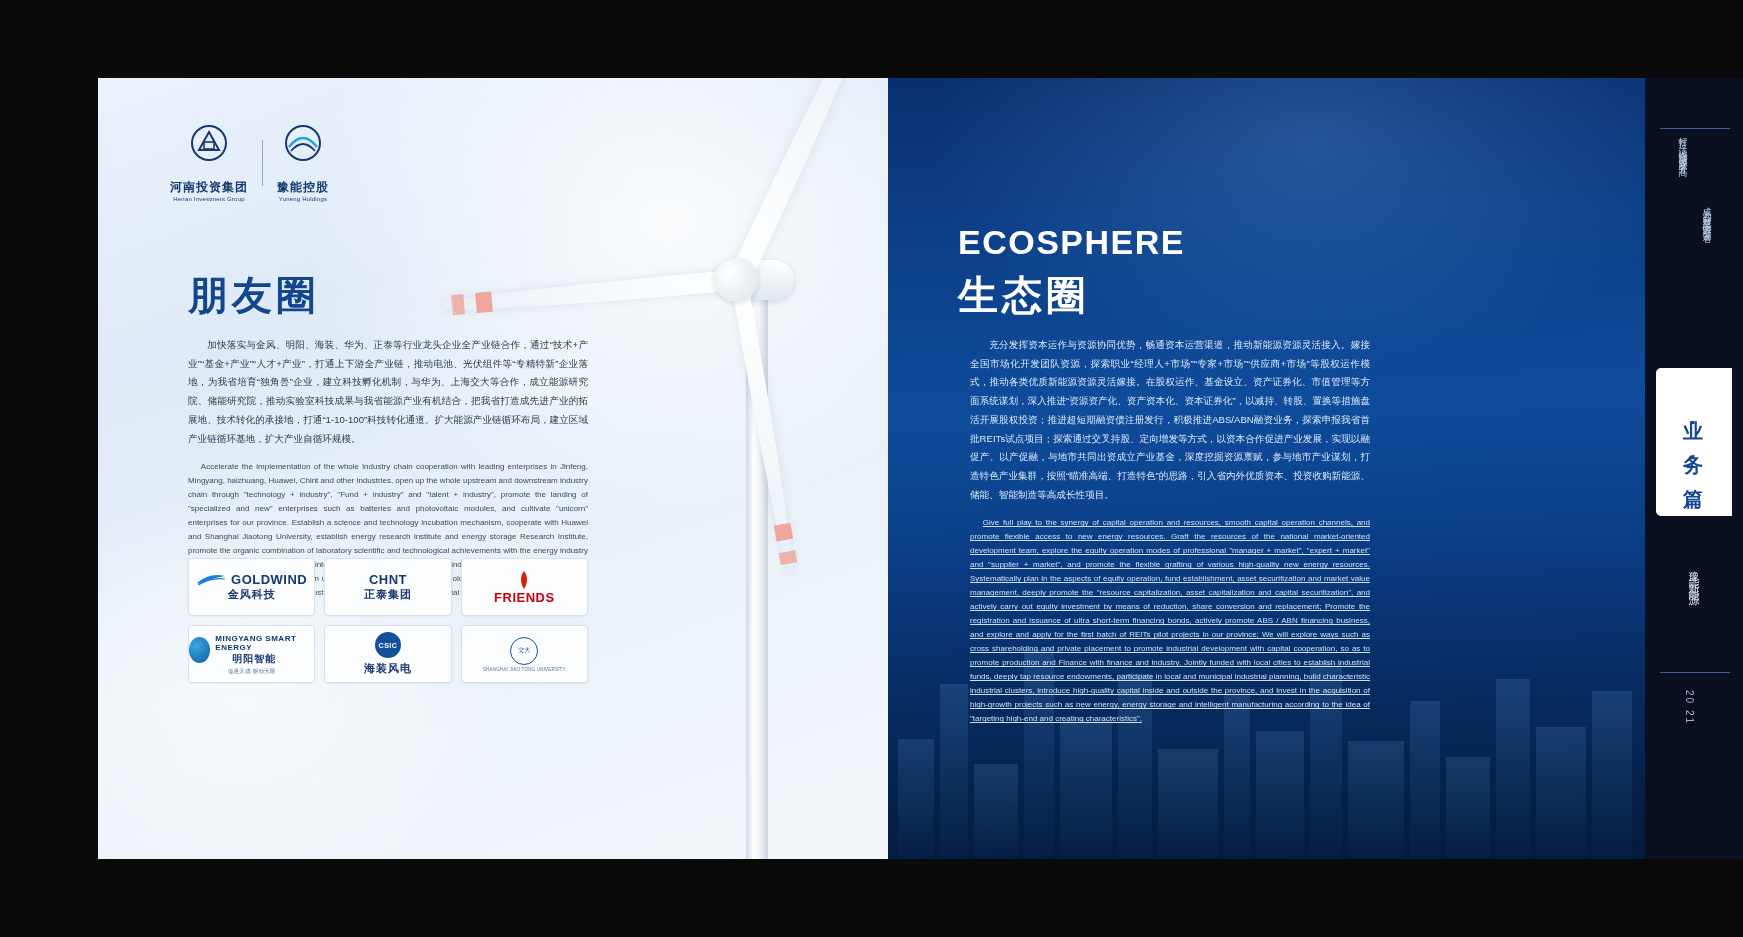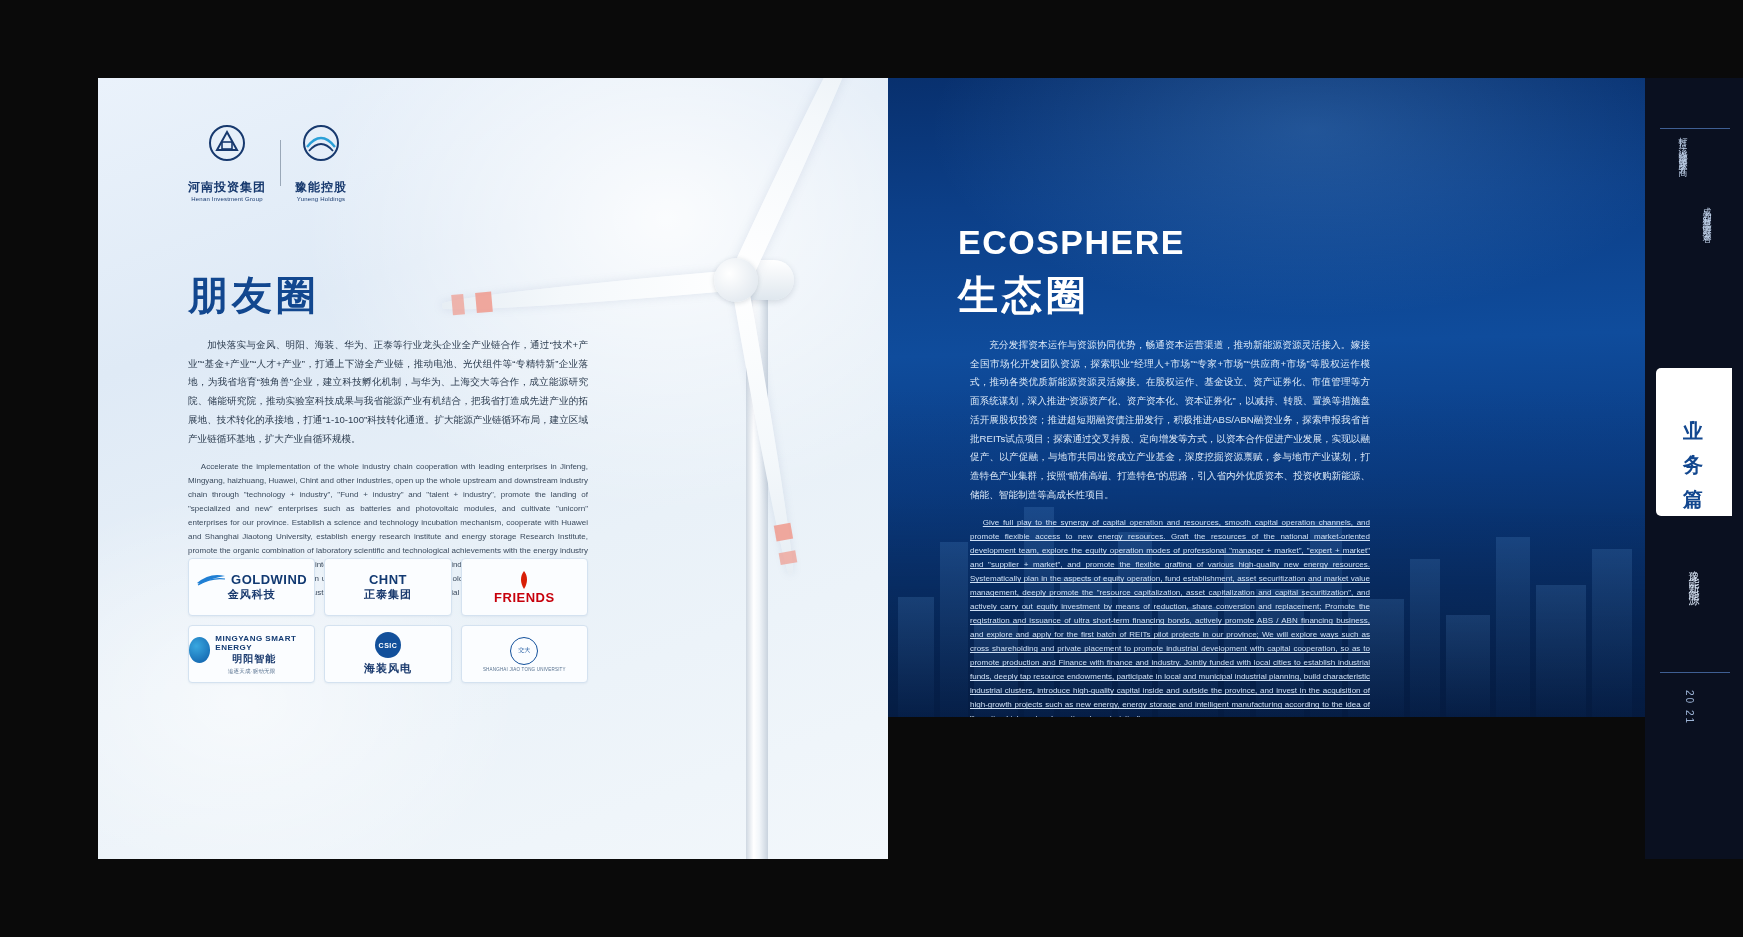--- a/index.html
+++ b/index.html
@@ -41,21 +41,21 @@
     border-radius:7px 7px 40% 40%/7px 7px 90% 90%;
     transform-origin:7px 2px;
     box-shadow:0 0 8px rgba(120,140,170,.18);
   }
   .blade.b1{transform:rotate(205deg) scaleX(1.6);}
   .blade.b2{transform:rotate(85deg) scaleX(1.45);}
   .blade.b3{transform:rotate(-10deg) scaleX(1.2);}
   .blade .tip{position:absolute;left:0;bottom:34px;width:100%;height:16px;background:#f09a8d;opacity:.85;}
   .blade .tip2{position:absolute;left:0;bottom:10px;width:100%;height:12px;background:#f09a8d;opacity:.7;}
 
-  .logo-row{position:absolute;left:90px;top:45px;display:flex;align-items:center;gap:14px;justify-content:center;}
+  .logo-row{position:absolute;left:72px;top:45px;display:flex;align-items:center;gap:14px;justify-content:center;}
   .logo-mark{width:52px;height:52px;}
   .logo-divider{width:1px;height:46px;background:#9aa8b8;}
   .logo-cn{font-size:12px;font-weight:bold;color:#17396e;letter-spacing:1px;}
   .logo-en{font-size:6px;color:#17396e;letter-spacing:.2px;}
 
   .title-en{
     position:absolute;left:90px;top:148px;font-size:34px;font-weight:bold;color:#ffffff;
     letter-spacing:1.5px;text-shadow:0 1px 3px rgba(120,150,180,.35);
   }
   .title-cn{
@@ -80,21 +80,21 @@
   .lc-en{font-size:13px;font-weight:bold;color:#123a72;letter-spacing:.5px;}
   .lc-sub{font-size:5.5px;color:#56708e;letter-spacing:.2px;margin-top:2px;}
   .swoosh{width:30px;height:13px;}
   .hw-flower{width:22px;height:20px;}
   .csic-circle{width:26px;height:26px;border-radius:50%;background:#12509b;color:#fff;font-size:7px;display:flex;align-items:center;justify-content:center;font-weight:bold;letter-spacing:.5px;}
   .sjtu-seal{width:26px;height:26px;border-radius:50%;border:1.6px solid #12509b;display:flex;align-items:center;justify-content:center;font-size:6px;color:#12509b;}
   .my-dot{width:26px;height:26px;border-radius:50%;background:radial-gradient(circle at 35% 35%,#39a8e0,#0d5ca8);}
 
   
   .right-page{
-    position:absolute;left:888px;top:78px;width:757px;height:639px;
+    position:absolute;left:888px;top:78px;width:757px;height:781px;
     background:linear-gradient(175deg,#0b2f6e 0%,#0d3d86 22%,#0f4896 45%,#0c3madd 60%);
     background:linear-gradient(178deg,#08306e 0%,#0c3f88 20%,#0f4c9c 42%,#0a3c84 62%,#072a5e 82%,#04183a 100%);
     overflow:hidden;
   }
   .city{
     position:absolute;left:0;bottom:0;width:100%;height:330px;opacity:.55;
     background:
       linear-gradient(180deg,rgba(8,40,90,0) 0%,rgba(10,45,95,.35) 35%,rgba(6,30,70,.8) 100%);
   }
   .bld{position:absolute;bottom:0;background:linear-gradient(180deg,rgba(120,180,240,.28),rgba(20,70,140,.1));}

